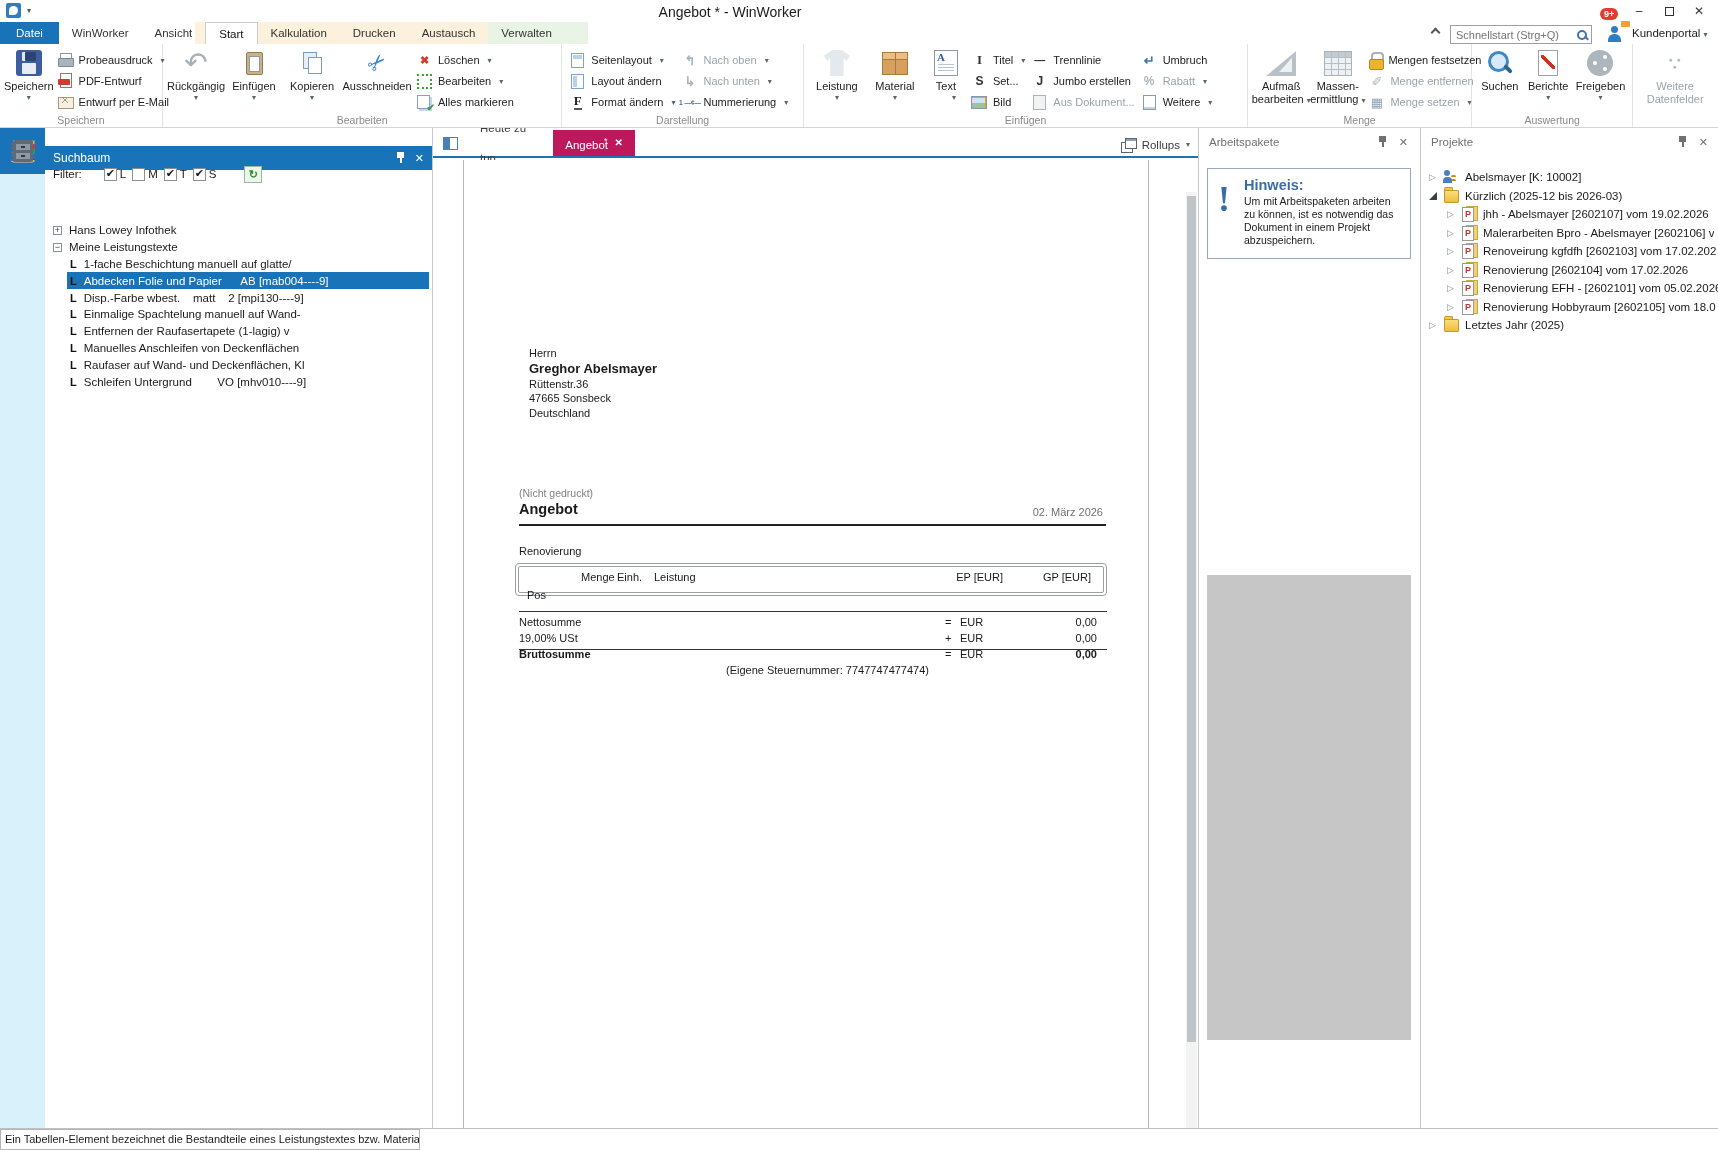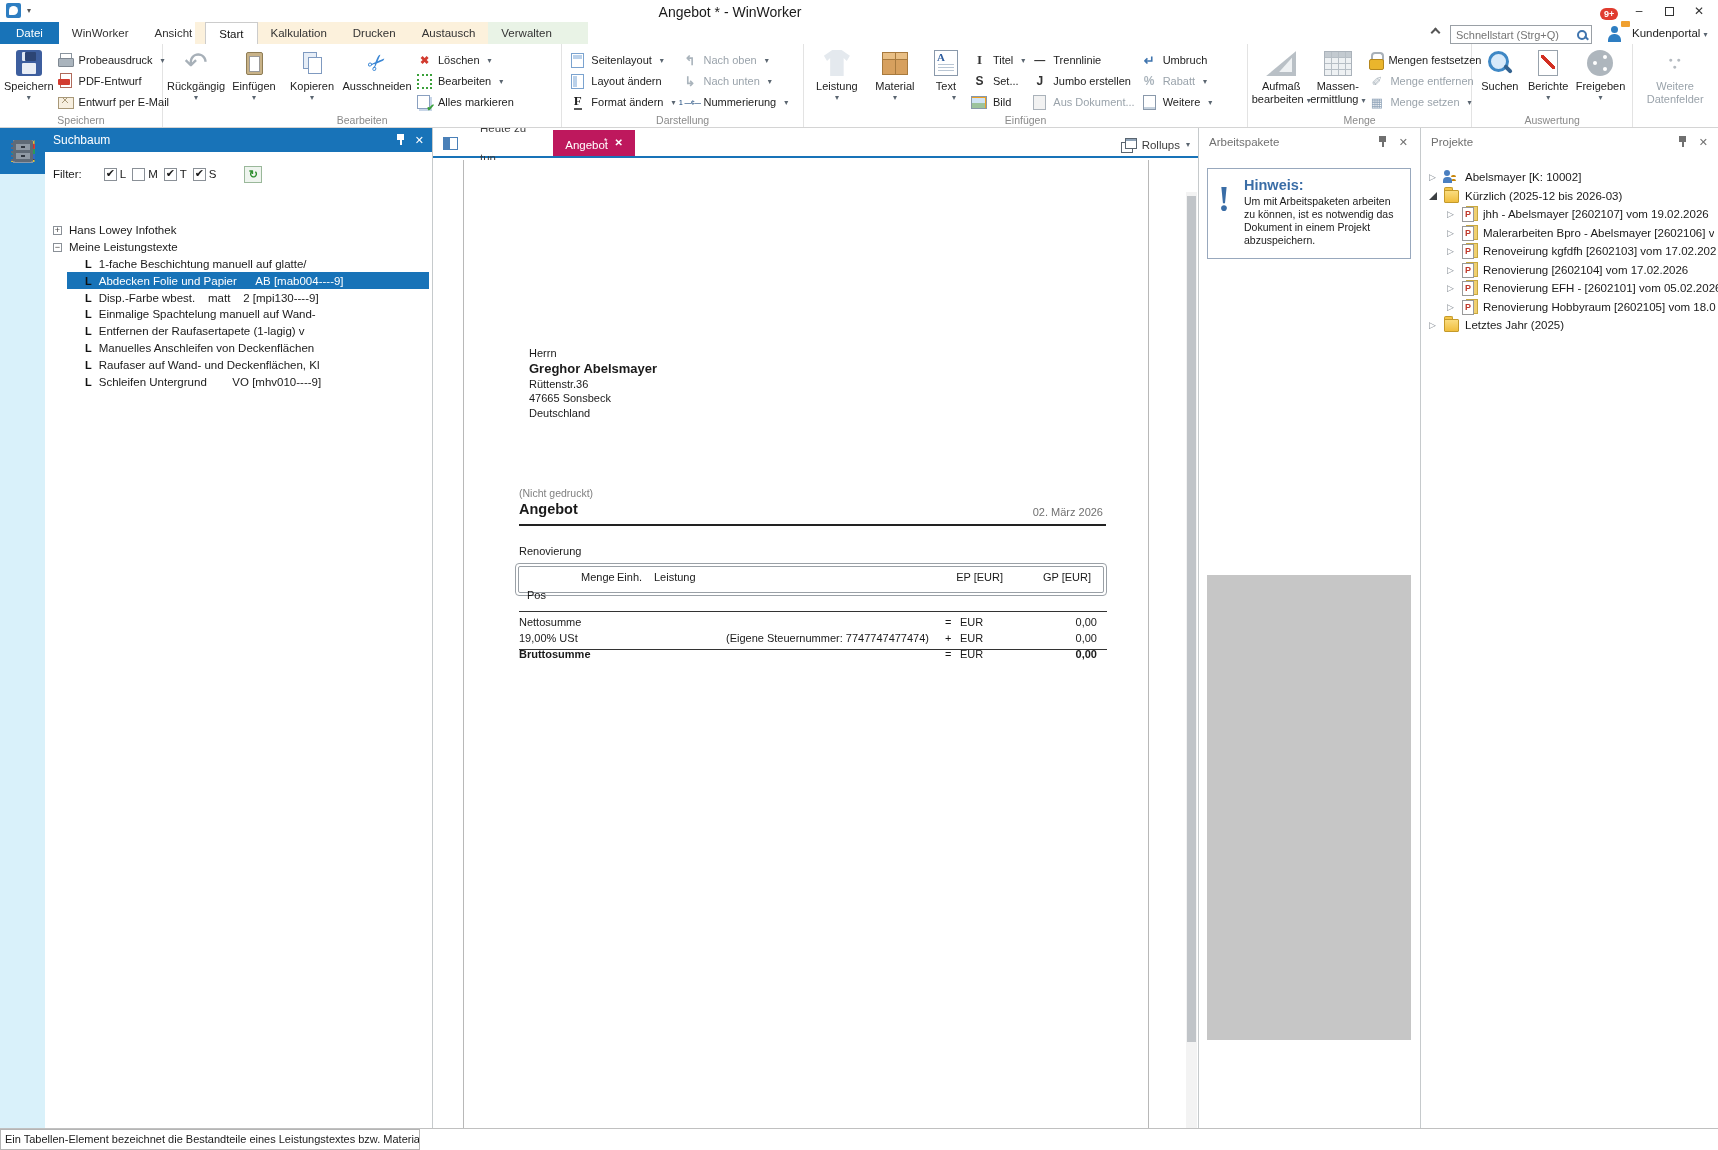--- a/index.html
+++ b/index.html
@@ -158,37 +158,37 @@
 .notebook-icon::after{content:"";position:absolute;right:-3px;top:3px;width:3px;height:15px;background:linear-gradient(#d04040 0 33%,#2a9a5a 33% 66%,#3668c0 66% 100%);}
 .objects-icon{width:26px;height:24px;}
 .objects-icon::before{content:"";position:absolute;left:2px;top:1px;width:0;height:0;border-left:7px solid transparent;border-right:7px solid transparent;border-bottom:14px solid #3aa65a;}
 .objects-icon::after{content:"";position:absolute;left:7px;top:12px;width:11px;height:11px;border-radius:50%;background:#3a6fc0;box-shadow:7px -10px 0 -1px #c0392b;}
 .archive-icon{width:20px;height:22px;background:#5f6a76;border-radius:2px;}
 .archive-icon::before{content:"";position:absolute;left:3px;right:3px;top:4px;height:6px;background:#8f99a4;box-shadow:0 9px 0 #8f99a4;}
 .archive-icon::after{content:"";position:absolute;left:8px;top:6px;width:4px;height:2px;background:#2f3640;box-shadow:0 9px 0 #2f3640;}
 
 
 .suchbaum{position:absolute;left:45px;top:0;width:387px;height:100%;background:#fff;}
-.sb-header{position:absolute;left:0;right:0;top:0;height:24px;background:#1873b8;color:#fff;display:flex;align-items:center;padding:0 8px;font-size:12px;}
+.sb-header{position:absolute;left:0;right:0;top:18px;height:24px;background:#1873b8;color:#fff;display:flex;align-items:center;padding:0 8px;font-size:12px;}
 .panel-tools{margin-left:auto;display:flex;align-items:center;gap:10px;}
 .pin-icon{width:9px;height:12px;position:relative;display:inline-block;}
 .pin-icon::before{content:"";position:absolute;left:1px;top:0;width:7px;height:6px;background:currentColor;}
 .pin-icon::after{content:"";position:absolute;left:4px;top:6px;width:2px;height:5px;background:currentColor;}
 .xglyph{font-size:11px;line-height:1;}
 .sb-filter{position:absolute;left:0;right:0;top:34px;height:24px;display:flex;align-items:center;padding:0 8px;gap:22px;}
 .fitem{display:flex;align-items:center;gap:3px;margin-right:6px;}
 .cb{width:13px;height:13px;border:1px solid #8a9097;background:#fff;position:relative;display:inline-block;}
 .cb.checked::after{content:"✔";position:absolute;left:1px;top:-2px;font-size:11px;color:#1a1a1a;}
 .refresh-btn{width:18px;height:17px;border:1px solid #9ab89a;background:#eef4ee;display:inline-flex;align-items:center;justify-content:center;}
 .refresh-btn::after{content:"↻";color:#2f8f2f;font-weight:bold;font-size:11px;line-height:1;}
 .sb-search{position:absolute;left:0;right:0;top:62px;height:24px;display:flex;align-items:center;padding:0 8px;gap:6px;border-bottom:1px solid #ececec;}
 .sb-search input{flex:1;height:19px;border:1px solid #9aa0a6;font-family:inherit;font-size:11px;padding:0 4px;outline:none;}
 .stree{position:absolute;left:0;right:0;top:94px;bottom:0;overflow:hidden;}
 .trow{position:relative;display:flex;align-items:center;height:16.8px;font-size:11.5px;padding-left:8px;white-space:pre;}
-.trow.leaf{padding-left:40px;}
+.trow.leaf{padding-left:25px;}
 .trow.sel::before{content:"";position:absolute;left:22px;right:3px;top:0;bottom:0;background:#1873b8;}
 .trow .box{display:none;width:9px;height:9px;border:1px solid #8a9097;background:#fff;margin-right:7px;font-size:9px;line-height:7px;text-align:center;color:#444;position:relative;z-index:1;flex:none;}
 .trow .box.plus{display:inline-block;}
 .trow .box.minus{display:inline-block;}
 .box.plus::after{content:"+";}
 .box.minus::after{content:"−";}
 .trow .Licon{display:none;position:relative;z-index:1;font-weight:bold;font-size:11px;margin-right:7px;color:#111;}
 .trow.leaf .Licon{display:inline;}
 .Licon::after{content:"L";}
 .trow .lbl{position:relative;z-index:1;}
@@ -220,21 +220,21 @@
 .sectiontitle{left:55px;top:385px;font-size:11px;}
 .thead{left:51px;top:403px;width:592px;height:33px;border:1px solid #9aa0a6;border-radius:4px;padding:2px;}
 .thead-in{position:relative;border:1px solid #9aa0a6;border-radius:2px;height:100%;font-size:11px;}
 .thead-in span{position:absolute;top:4px;}
 .th-pos{left:8px;margin-top:18px;}.th-menge{left:62px;}.th-einh{left:98px;}.th-leistung{left:135px;}
 .th-ep{right:100px;}.th-gp{right:12px;}
 .totals{left:55px;top:451px;width:588px;font-size:11px;}
 .tline{position:absolute;left:0;right:0;border-top:1px solid #333;height:0;}
 .trowt{position:absolute;left:0;right:0;height:15px;}
 .trowt .tl{position:absolute;left:0;}
-.trowt .note{position:absolute;right:178px;}
+.trowt .note{position:absolute;right:178px;margin-top:32px;}
 .trowt .op{position:absolute;left:426px;}
 .trowt .cur{position:absolute;left:441px;}
 .trowt .val{position:absolute;right:10px;}
 .trowt.bold .tl,.trowt.bold .val{font-weight:bold;}
 .vsb{position:absolute;right:1px;top:32px;width:11px;bottom:0;background:#f3f3f3;}
 .vsb .thumb{position:absolute;left:1px;right:1px;top:4px;height:846px;background:#c0c4c8;}
 
 
 .wp{position:absolute;left:1198px;top:0;width:220px;height:100%;background:#fff;border-left:1px solid #c6cacc;}
 .panel-h{position:absolute;left:0;right:0;top:0;height:28px;display:flex;align-items:center;padding:0 10px;font-size:11.5px;color:#707070;}

